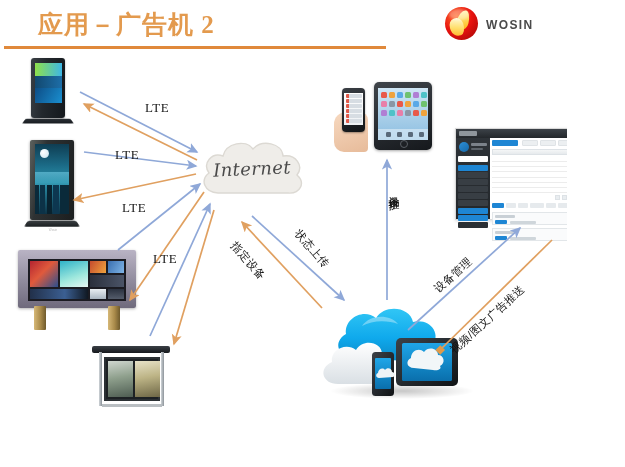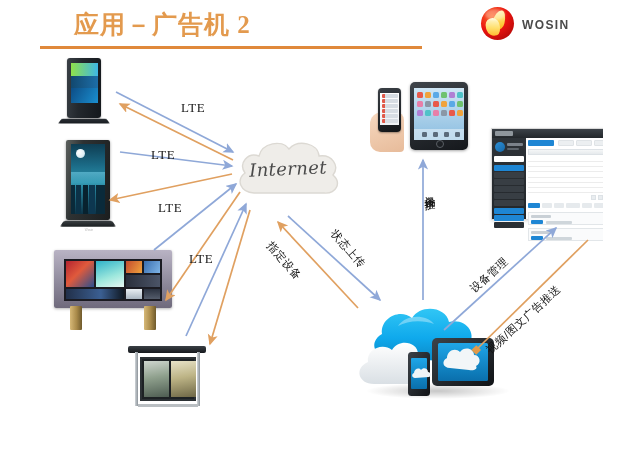--- a/index.html
+++ b/index.html
@@ -7,21 +7,20 @@
     padding: 0;
     background: #ffffff;
   }
   #slide {
     position: relative;
     width: 567px;
     height: 467px;
     background: #ffffff;
     overflow: hidden;
     font-family: "Liberation Serif", "DejaVu Serif", serif;
-    margin-left: 36px;
   }
 
   
   #title {
     position: absolute;
     left: 38px;
     top: 8px;
     font-size: 25px;
     font-weight: 700;
     letter-spacing: 1px;

